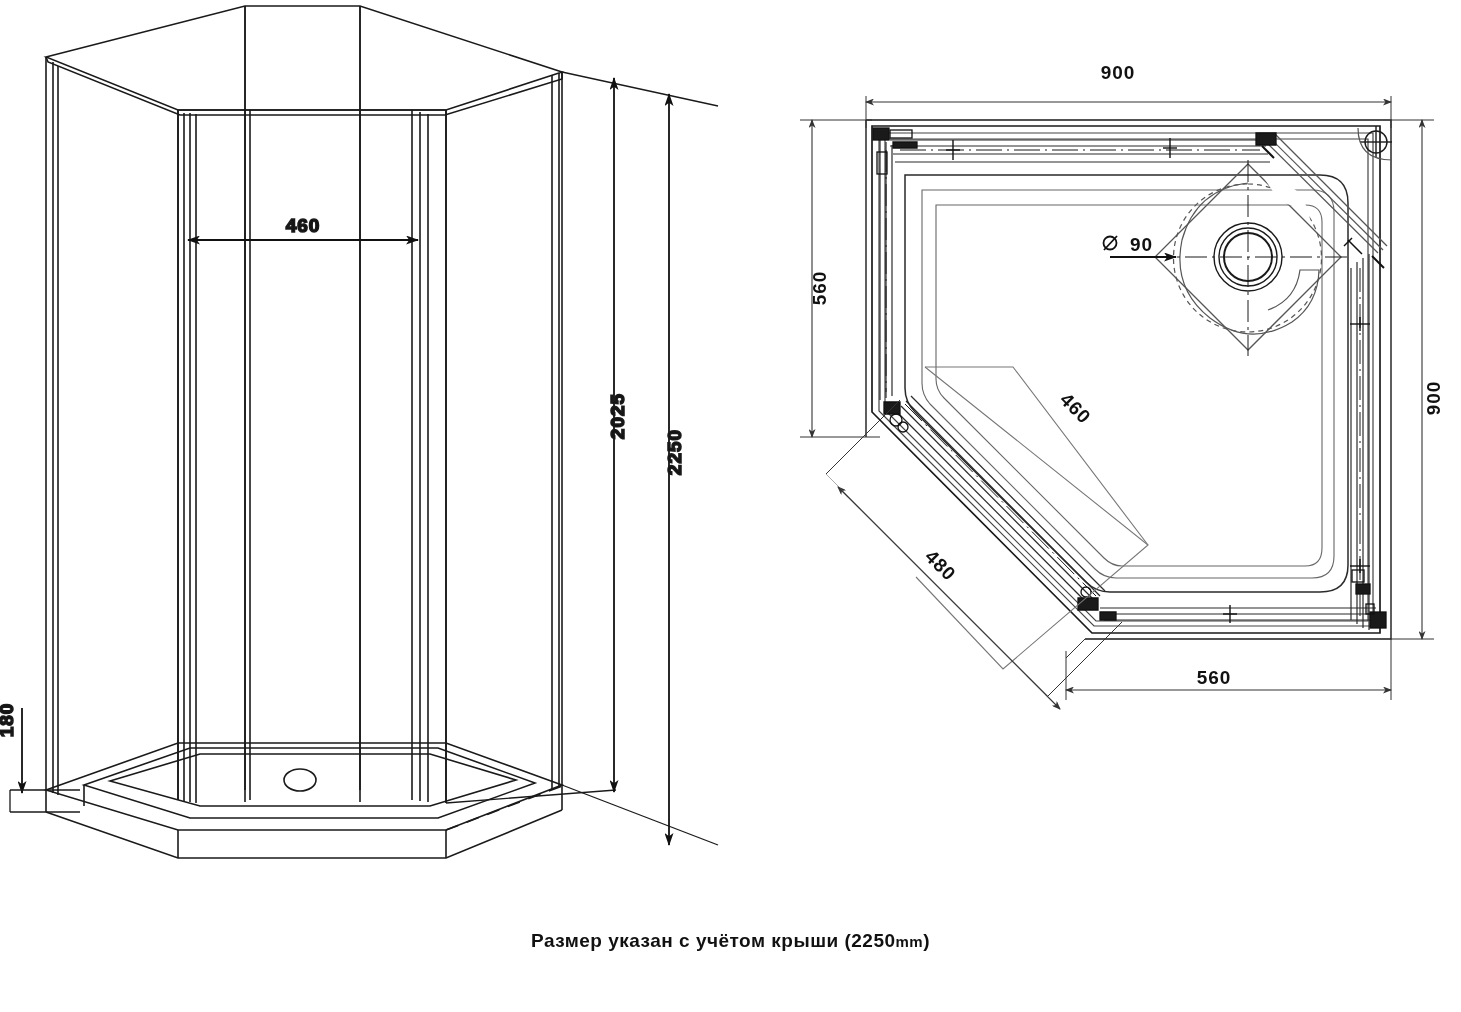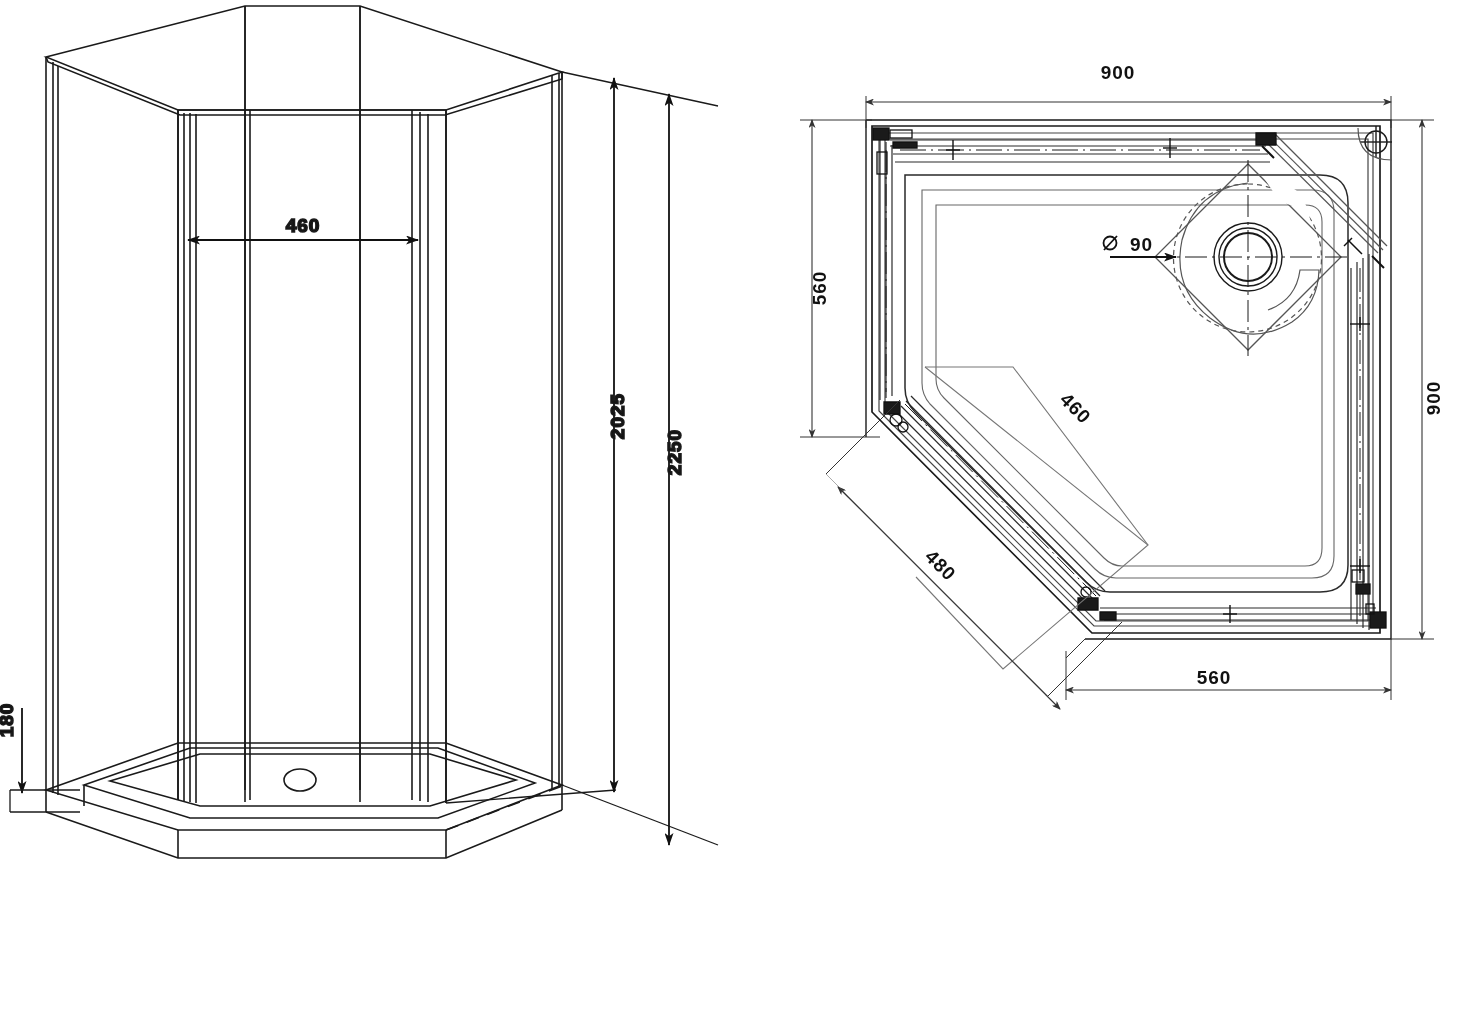--- a/index.html
+++ b/index.html
@@ -369,14 +369,17 @@
     </g>
     <text class="dimtext" x="936" y="570" transform="rotate(45 936 570)" text-anchor="middle">480</text>
 
     <g stroke="#333" stroke-width="1">
       <line x1="1085" y1="639" x2="1066" y2="658"></line>
     </g>
   </g>
 
 </svg>
 
-
+<div class="caption">
+  <span>Размер указан с учётом крыши (2250</span><span class="unit">mm</span><span>)</span>
 </div>
 
+</div>
+
 </body></html>

